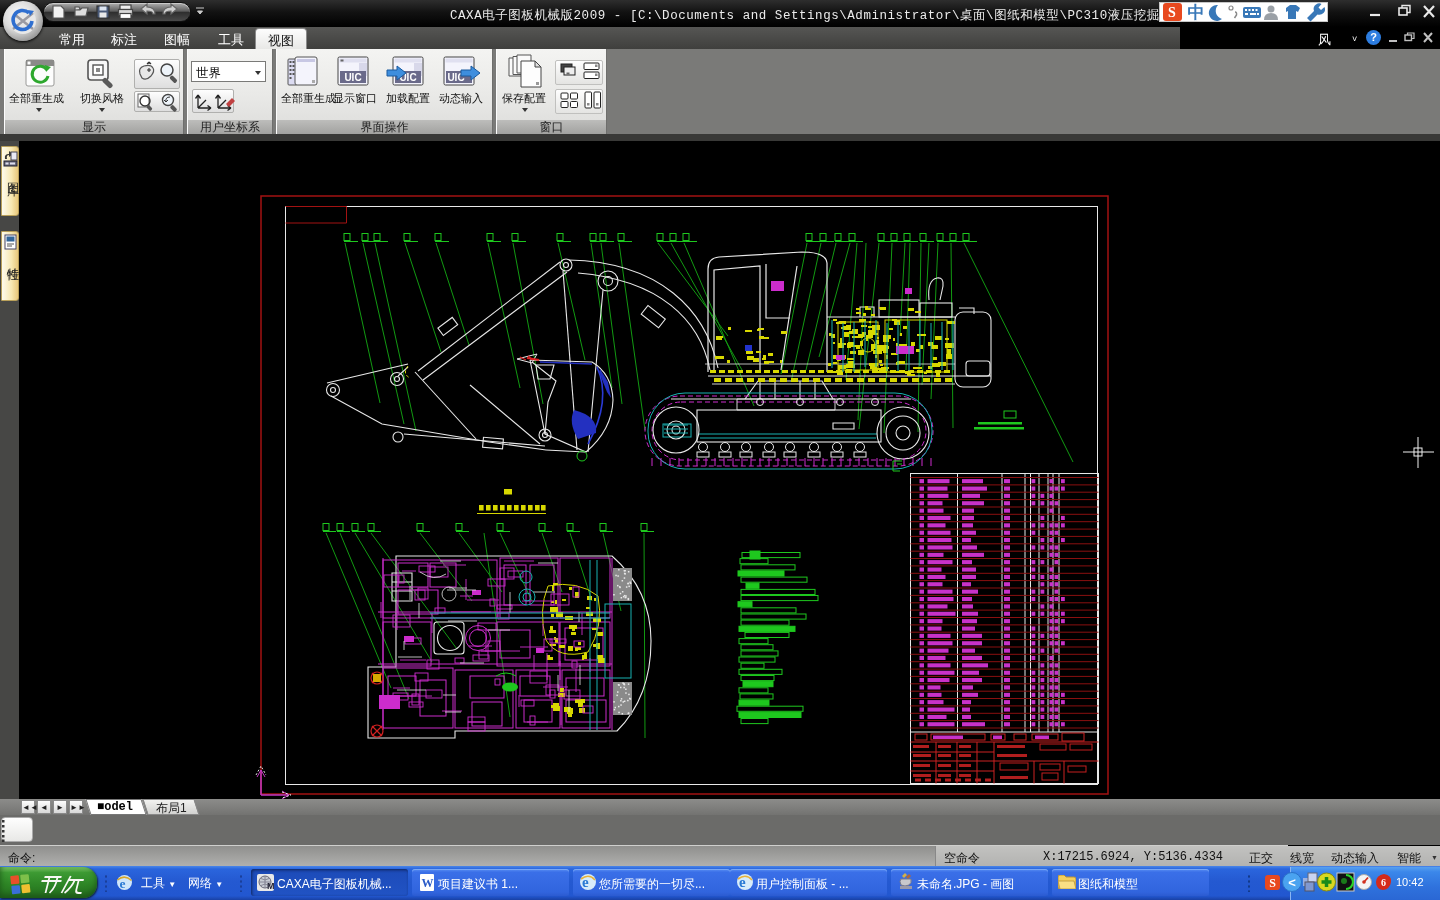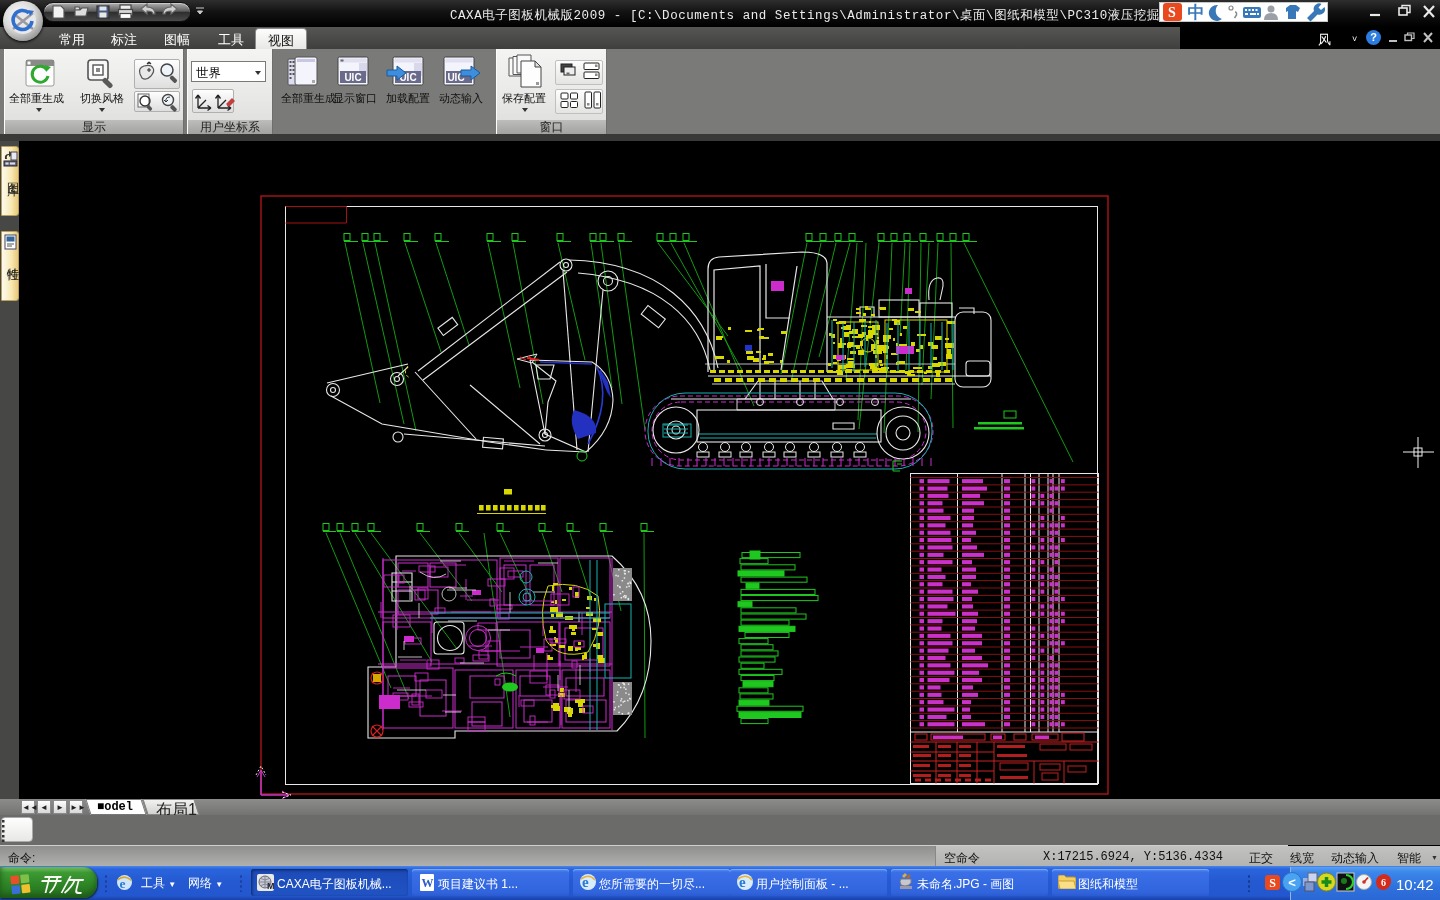--- a/index.html
+++ b/index.html
@@ -76,20 +76,23 @@
     </svg>
   </div>
   <div id="acttab">视图</div>
 
   <div id="ribbon">
     <div class="rgroup" id="g1" style="left:4px;width:180px">
         <div class="rlabel">显示</div>
       </div>
     <div class="rgroup" id="g2" style="left:187px;width:86px">
         <div class="rlabel">用户坐标系</div>
+      </div>
+    <div class="rgroup" id="g3" style="left:276px;width:217px">
+        <div class="rlabel">界面操作</div>
       </div>
     <div class="rgroup" id="g4" style="left:496px;width:111px">
         <div class="rlabel">窗口</div>
       </div>
   </div>
 
   <div class="btxt" style="left:10px;top:140px2"></div>
   <div class="btxt" style="left:9px;top:91px">全部重生成</div>
   <div class="btxt" style="left:80px;top:91px">切换风格</div>
   <div class="btxt" style="left:281px;top:91px">全部重生成</div>
@@ -1396,21 +1399,21 @@
   </div>
 
   <div id="sheettabs">
     <div class="navb" style="left:21px">◄◄</div>
     <div class="navb" style="left:37px">◄</div>
     <div class="navb" style="left:53px">►</div>
     <div class="navb" style="left:69px">►►</div>
     <div id="modeltab"></div>
     <div id="layouttab"></div>
     <div style="position:absolute;left:97px;top:1px;font-family:'Liberation Mono',monospace;font-weight:bold;font-size:12px;color:#000">■odel</div>
-    <div style="position:absolute;left:156px;top:1px;font-size:16px;color:#222">布局1</div>
+    <div style="position:absolute;left:156px;top:1px;font-size:12px;color:#222">布局1</div>
   </div>
 
   <div id="dock">
       <div id="grip"></div>
     <svg style="position:absolute;left:2px;top:5px" width="6" height="22">
         <g fill="#333">
           <rect y="0" width="2.5" height="2.5"></rect>
           <rect y="5" width="2.5" height="2.5"></rect>
           <rect y="10" width="2.5" height="2.5"></rect>
           <rect y="15" width="2.5" height="2.5"></rect>
@@ -1519,15 +1522,15 @@
         <path d="M88 9 a7 7 0 0 1 0 14" fill="none" stroke="#2ad42a" stroke-width="2.2"></path>
         <circle cx="86" cy="15" r="3" fill="#1a7a1a"></circle>
       <circle cx="106" cy="16" r="7.5" fill="#f4f4f4" stroke="#aaa"></circle>
         <path d="M106 16 l4 -4.5" stroke="#d03020" stroke-width="1.8"></path>
         <circle cx="106" cy="16" r="1.8" fill="#d03020"></circle>
       <g transform="translate(119,8)">
           <path d="M7 0 q8 1.5 7 8 q-1 7 -8 8 q-7 -1 -7 -8 q0 -6.5 8 -8" fill="#d42a1a"></path>
           <text x="6.5" y="12" font-size="10" font-weight="bold" fill="#fff" text-anchor="middle" font-family="Liberation Serif">6</text>
         </g>
     </svg>
-    <div style="position:absolute;left:1396px;top:10px;color:#fff;font-size:15px;font-family:'Liberation Sans'">10:42</div>
+    <div style="position:absolute;left:1396px;top:10px;color:#fff;font-size:11px;font-family:'Liberation Sans'">10:42</div>
   </div>
 </div>
 
 </body></html>

